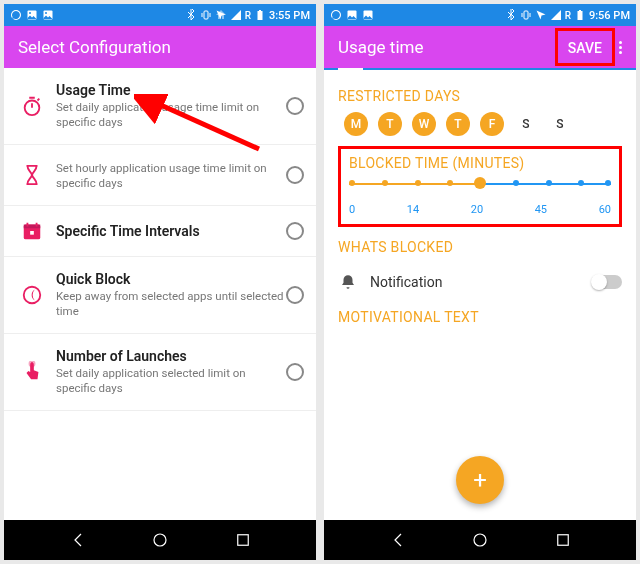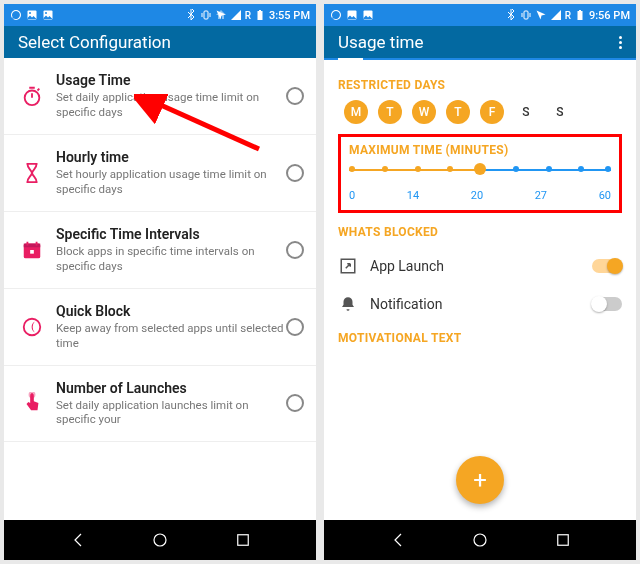--- a/index.html
+++ b/index.html
@@ -30,22 +30,22 @@
     align-items: center;
     padding: 0 6px;
     font-size: 11px;
     font-weight: 500;
   }
   .status-left { display: flex; gap: 4px; }
   .status-right { margin-left: auto; display: flex; align-items: center; gap: 3px; }
   .status-icon { width: 12px; height: 12px; fill: #fff; }
   
   .app-bar {
-    height: 32px;
-    background: #0369a1;
+    height: 42px;
+    background: #d946ef;
     color: #fff;
     display: flex;
     align-items: center;
     padding: 0 14px 0 14px;
     font-size: 17px;
     font-weight: 400;
   }
   .app-bar .title { flex: 1; }
   .save-wrap {
     border: 3px solid #ff0000;
@@ -88,21 +88,21 @@
   .nav-bar {
     height: 40px;
     background: #000;
     display: flex;
     justify-content: space-evenly;
     align-items: center;
   }
   .nav-btn { width: 18px; height: 18px; stroke: #fff; fill: none; stroke-width: 1.6; }
   
   .content { flex:1; background:#fff; padding: 10px 14px 0; position:relative; }
-  .sect-label { color: #f5a623; font-size: 12px; font-weight: 700; letter-spacing: .3px; margin: 8px 0 8px; }
+  .sect-label { color: #f5a623; font-size: 14px; font-weight: 400; letter-spacing: .3px; margin: 8px 0 8px; }
   .days { display:flex; gap:10px; padding-left:6px; margin-bottom:10px; }
   .day {
     width: 24px; height: 24px; border-radius: 50%;
     display:flex; align-items:center; justify-content:center;
     font-size: 12px; font-weight:500;
   }
   .day.on { background:#f5a623; color:#fff; }
   .day.off { color:#333; }
   .slider-box {
     border: 3px solid #ff0000;
@@ -211,38 +211,36 @@
       <div class="radio"></div>
     </div>
 
     <div class="list-row">
       <div class="ic-wrap">
           <svg width="22" height="22" viewBox="0 0 24 24">
             <path d="M6 2h12M6 22h12M7 2c0 5 4 6 5 10-1 4-5 5-5 10M17 2c0 5-4 6-5 10 1 4 5 5 5 10" fill="none" stroke="#e91e63" stroke-width="2"></path>
           </svg>
         </div>
       <div class="row-text">
-        <div class="row-title">Hourly time</div>
         <div class="row-sub">Set hourly application usage time limit on specific days</div>
       </div>
       <div class="radio"></div>
     </div>
 
     <div class="list-row">
       <div class="ic-wrap">
           <svg width="22" height="22" viewBox="0 0 24 24">
             <rect x="3" y="5" width="18" height="16" rx="2" fill="#e91e63"></rect>
             <rect x="3" y="5" width="18" height="4" fill="#c2185b"></rect>
             <rect x="10" y="12" width="4" height="4" fill="#fff"></rect>
             <path d="M7 3v4M17 3v4" stroke="#e91e63" stroke-width="2"></path>
           </svg>
         </div>
       <div class="row-text">
         <div class="row-title">Specific Time Intervals</div>
-        <div class="row-sub">Block apps in specific time intervals on specific days</div>
       </div>
       <div class="radio"></div>
     </div>
 
     <div class="list-row">
       <div class="ic-wrap">
           <svg width="22" height="22" viewBox="0 0 24 24">
             <circle cx="12" cy="12" r="9" fill="none" stroke="#e91e63" stroke-width="2"></circle>
             <path d="M15 6a7 7 0 0 0 0 12 9 9 0 0 1 0-12z" fill="#e91e63"></path>
           </svg>
@@ -256,21 +254,21 @@
 
     <div class="list-row">
       <div class="ic-wrap">
           <svg width="22" height="22" viewBox="0 0 24 24">
             <path d="M10 3v9l-2-1-2 2 5 7h7l1-8-5-2V3a2 2 0 0 0-4 0z" fill="#e91e63"></path>
             <circle cx="12" cy="3" r="3" fill="none" stroke="#e91e63" stroke-width="1.5" opacity=".4"></circle>
           </svg>
         </div>
       <div class="row-text">
         <div class="row-title">Number of Launches</div>
-        <div class="row-sub">Set daily application launches limit on specific your</div>
+        <div class="row-sub">Set daily application selected limit on specific days</div>
       </div>
       <div class="radio"></div>
     </div>
   </div>
 
   <svg class="arrow" viewBox="0 0 130 60">
     <defs>
         <marker id="ah" markerWidth="8" markerHeight="8" refX="2" refY="4" orient="auto">
           <path d="M0 0L8 4 0 8z" fill="#ff0000"></path>
         </marker>
@@ -323,20 +321,23 @@
       <span style="font-size:10px;">R</span>
       <svg class="status-icon" viewBox="0 0 24 24">
           <rect x="7" y="4" width="10" height="18" fill="#fff"></rect>
           <rect x="10" y="2" width="4" height="2" fill="#fff"></rect>
         </svg>
       <span>9:56 PM</span>
     </div>
   </div>
   <div class="app-bar">
     <span class="title">Usage time</span>
+    <div class="save-wrap">
+      <span class="save-btn">SAVE</span>
+    </div>
     <div class="kebab">
         <span></span>
         <span></span>
         <span></span>
       </div>
   </div>
   <div class="tab-indicator">
       <div class="ind"></div>
     </div>
 
@@ -346,56 +347,46 @@
       <div class="day on">M</div>
       <div class="day on">T</div>
       <div class="day on">W</div>
       <div class="day on">T</div>
       <div class="day on">F</div>
       <div class="day off">S</div>
       <div class="day off">S</div>
     </div>
 
     <div class="slider-box">
-      <div class="sect-label" style="margin:0 0 4px;">MAXIMUM TIME (MINUTES)</div>
+      <div class="sect-label" style="margin:0 0 4px;">BLOCKED TIME (MINUTES)</div>
       <div class="slider-track">
         <div class="track-line"></div>
         <div class="tick on" style="left:0%"></div>
         <div class="tick on" style="left:12.5%"></div>
         <div class="tick on" style="left:25%"></div>
         <div class="tick on" style="left:37.5%"></div>
         <div class="tick off" style="left:62.5%"></div>
         <div class="tick off" style="left:75%"></div>
         <div class="tick off" style="left:87.5%"></div>
         <div class="tick off" style="left:calc(100% - 6px)"></div>
         <div class="thumb" style="left:50%"></div>
       </div>
       <div class="s-labels">
         <span>0</span>
         <span>14</span>
         <span>20</span>
-        <span>27</span>
+        <span>45</span>
         <span>60</span>
       </div>
     </div>
 
     <div class="sect-label">WHATS BLOCKED</div>
     <div class="block-row">
       <div class="bi">
           <svg width="18" height="18" viewBox="0 0 24 24">
-            <rect x="3" y="3" width="18" height="18" fill="none" stroke="#555" stroke-width="2"></rect>
-            <path d="M9 15l6-6M15 9h-4m4 0v4" stroke="#555" stroke-width="2" fill="none"></path>
-          </svg>
-        </div>
-      <div class="bl">App Launch</div>
-      <div class="toggle on"></div>
-    </div>
-    <div class="block-row">
-      <div class="bi">
-          <svg width="18" height="18" viewBox="0 0 24 24">
             <path d="M12 3a6 6 0 0 0-6 6v4l-2 3h16l-2-3V9a6 6 0 0 0-6-6zM10 19a2 2 0 0 0 4 0" fill="#555"></path>
           </svg>
         </div>
       <div class="bl">Notification</div>
       <div class="toggle"></div>
     </div>
 
     <div class="sect-label" style="">MOTIVATIONAL TEXT</div>
 
     <div class="fab">

